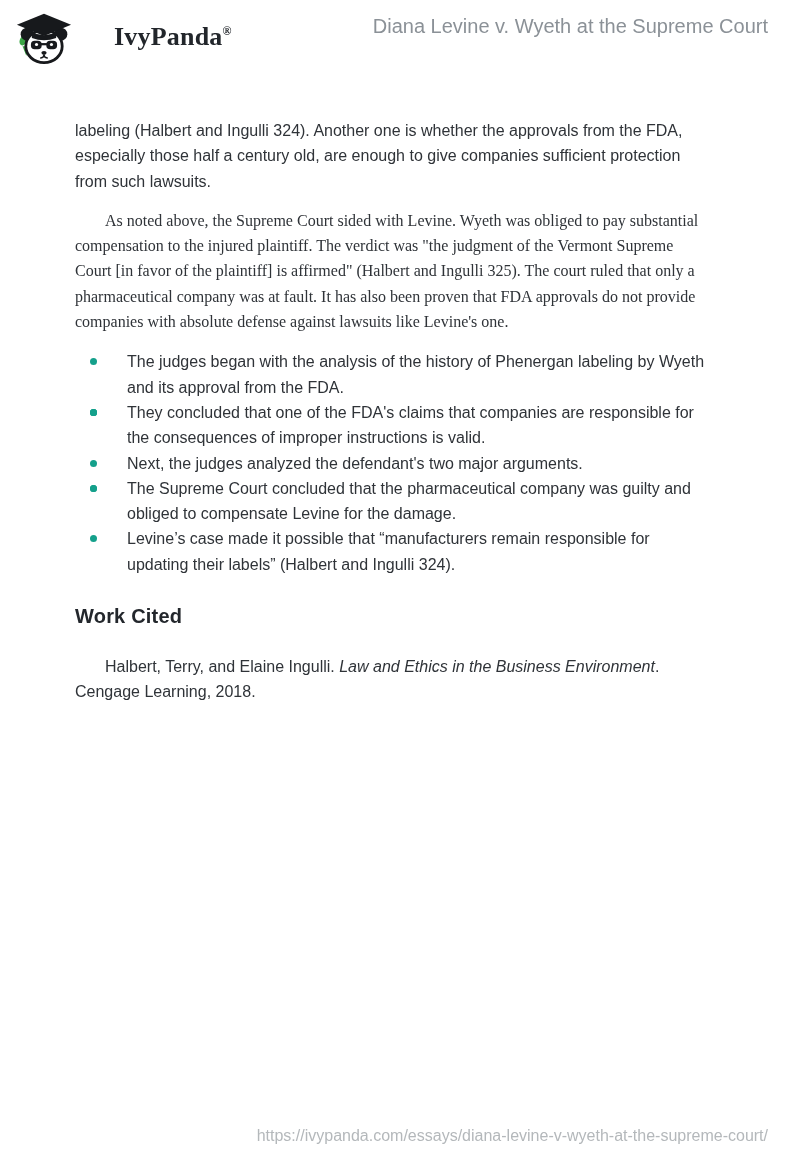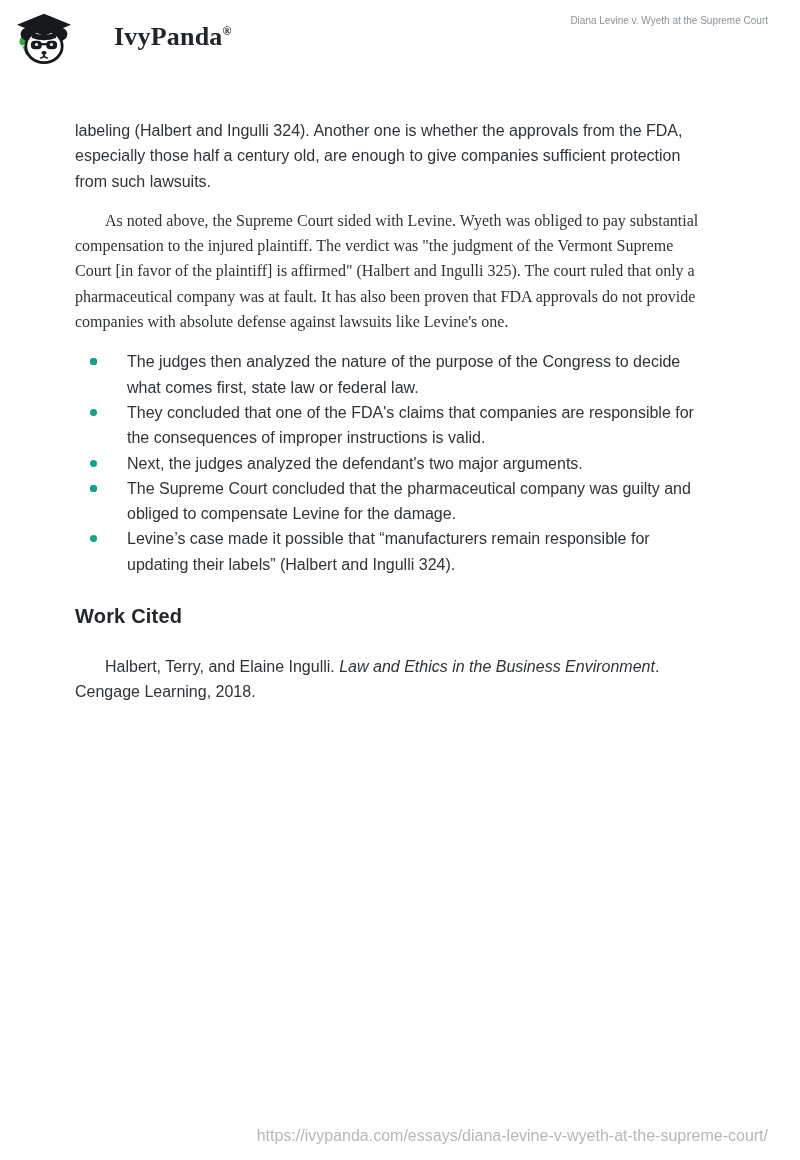--- a/index.html
+++ b/index.html
@@ -39,21 +39,21 @@
   }
   .brand sup {
     font-size: 12px;
     vertical-align: super;
     line-height: 0;
   }
   .doc-title {
     margin-left: auto;
     align-self: flex-start;
     margin-top: 7px;
-    font-size: 10px;
+    font-size: 20px;
     color: #8b9197;
   }
 
   
   .doc-body {
     position: absolute;
     left: 75px;
     top: 72px;
     width: 638px;
     font-size: 16px;
@@ -141,23 +141,23 @@
   <div class="doc-title">Diana Levine v. Wyeth at the Supreme Court</div>
 </header>
 
 <main class="doc-body">
 
   <p class="para">labeling (Halbert and Ingulli 324). Another one is whether the approvals from the FDA, especially those half a century old, are enough to give companies sufficient protection from such lawsuits.</p>
 
   <p class="para indented">As noted above, the Supreme Court sided with Levine. Wyeth was obliged to pay substantial compensation to the injured plaintiff. The verdict was "the judgment of the Vermont Supreme Court [in favor of the plaintiff] is affirmed" (Halbert and Ingulli 325). The court ruled that only a pharmaceutical company was at fault. It has also been proven that FDA approvals do not provide companies with absolute defense against lawsuits like Levine's one.</p>
 
   <ul class="point-list">
+    <li><span class="bullet-dot"></span><span>The judges began with the analysis of the history of Phenergan labeling by Wyeth and its approval from the FDA.</span></li>
     <li><span class="bullet-dot"></span></li>
     <li><span class="bullet-dot"></span></li>
-    <li><span class="bullet-dot"></span><span>The judges then analyzed the nature of the purpose of the Congress to decide what comes first, state law or federal law.</span></li>
     <li><span class="bullet-dot"></span><span>They concluded that one of the FDA's claims that companies are responsible for the consequences of improper instructions is valid.</span></li>
     <li><span class="bullet-dot"></span><span>Next, the judges analyzed the defendant's two major arguments.</span></li>
     <li><span class="bullet-dot"></span></li>
     <li><span class="bullet-dot"></span><span>The Supreme Court concluded that the pharmaceutical company was guilty and obliged to compensate Levine for the damage.</span></li>
     <li><span class="bullet-dot"></span><span>Levine’s case made it possible that “manufacturers remain responsible for updating their labels” (Halbert and Ingulli 324).</span></li>
   </ul>
 
   <h1 class="work-cited">Work Cited</h1>
 
   <p class="citation"><span>Halbert, Terry, and Elaine Ingulli. </span><em>Law and Ethics in the Business Environment</em><span>. Cengage Learning, 2018.</span></p>

